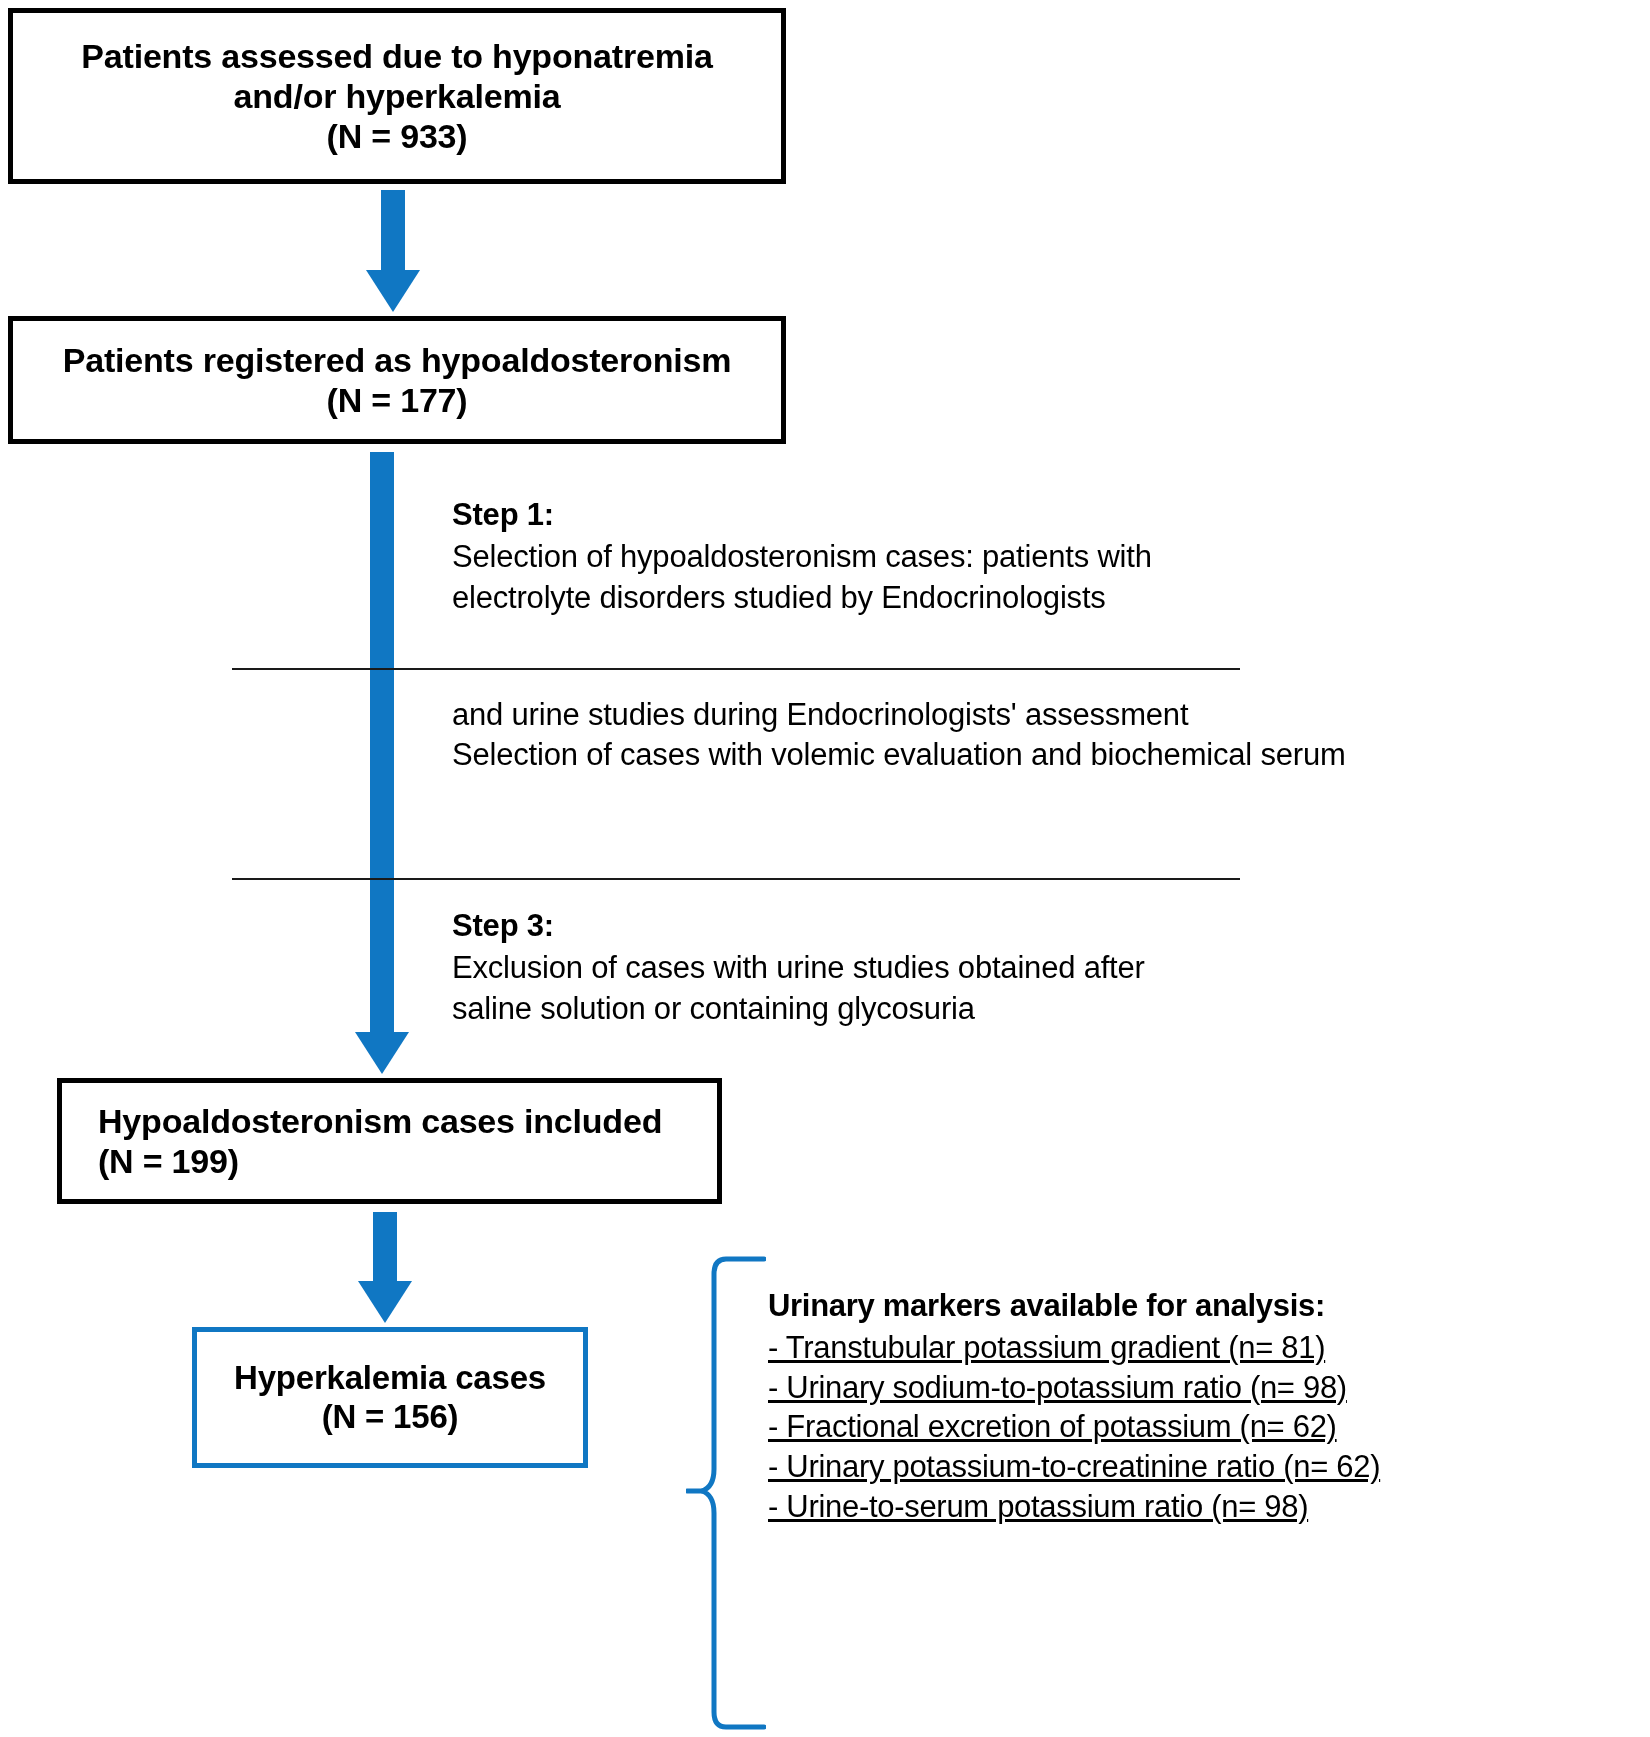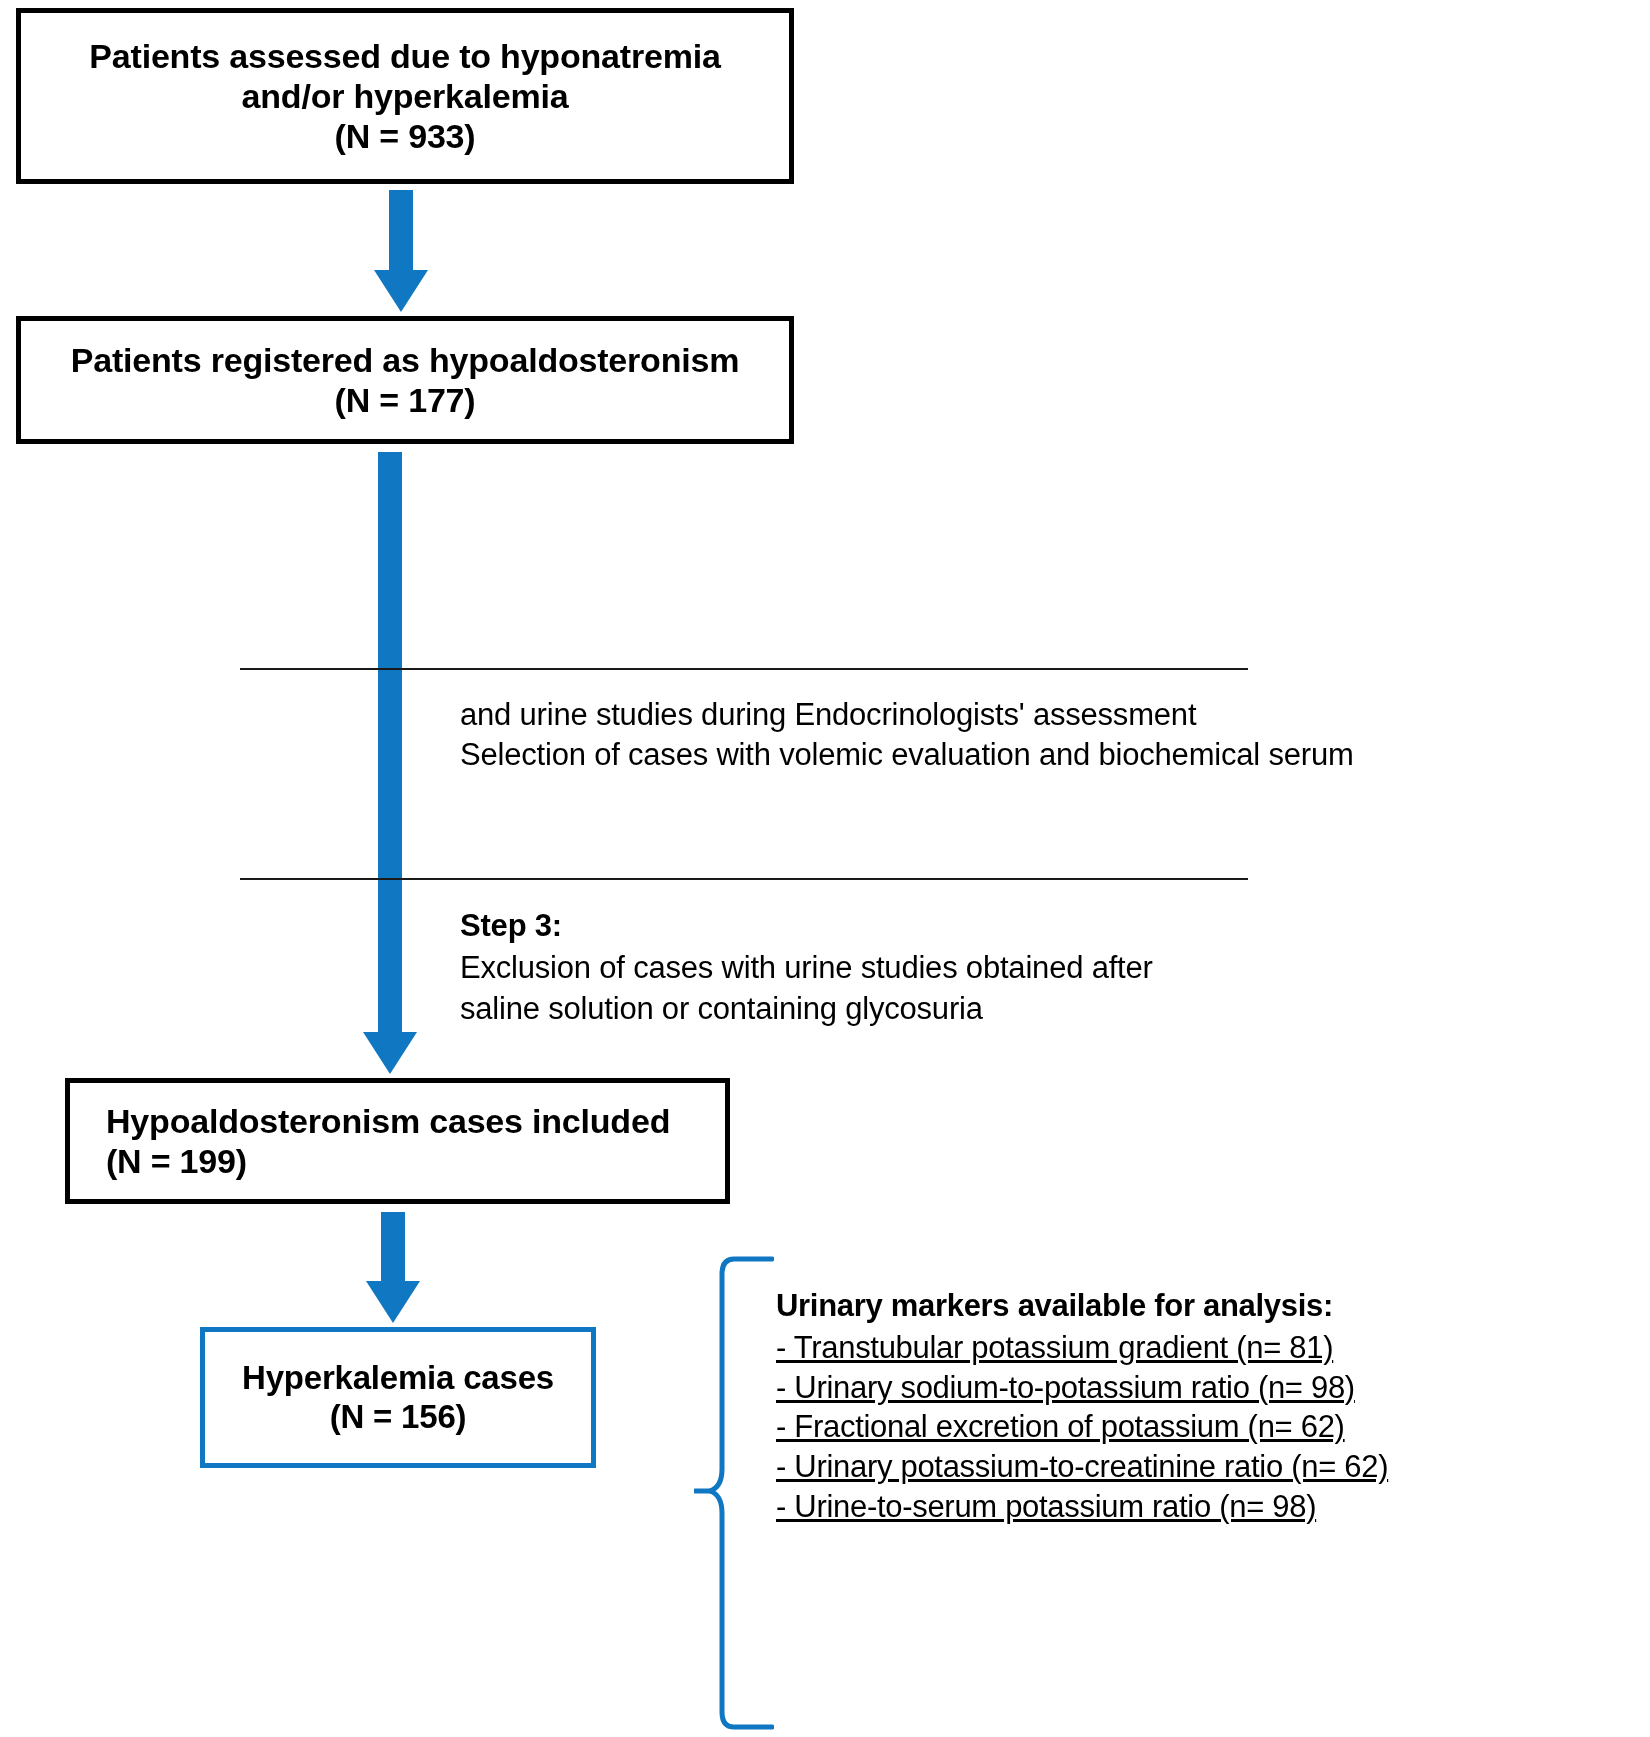--- a/index.html
+++ b/index.html
@@ -11,21 +11,21 @@
     width: 1650px;
     height: 1737px;
     position: relative;
     font-family: "Liberation Sans", sans-serif;
     color: #000000;
     overflow: hidden;
   }
 
   .canvas {
     position: absolute;
-    left: 8px; top: 0;
+    left: 0; top: 0;
     width: 1448px;
     height: 1737px;
   }
 
   
   .flowbox {
     position: absolute;
     box-sizing: border-box;
     border: 5px solid #000000;
     background: #ffffff;
@@ -169,20 +169,27 @@
   <div class="flowbox" id="box-registered">
     <span class="line">Patients registered as hypoaldosteronism</span>
     <span class="line">(N = 177)</span>
   </div>
 
   <div class="arrow" id="arrow-2">
     <div class="shaft"></div>
     <div class="head"></div>
   </div>
 
+  <div class="step" id="step-1">
+    <span class="step-title">Step 1:</span>
+    <span class="step-body">
+      <span>Selection of hypoaldosteronism cases: patients with</span>
+      <span>electrolyte disorders studied by Endocrinologists</span>
+    </span>
+  </div>
 
   <div class="hrule" id="hrule-1"></div>
 
   <div class="step" id="step-2">
     <span class="step-body">
       <span>and urine studies during Endocrinologists' assessment</span>
       <span>Selection of cases with volemic evaluation and biochemical serum</span>
     </span>
   </div>
 

